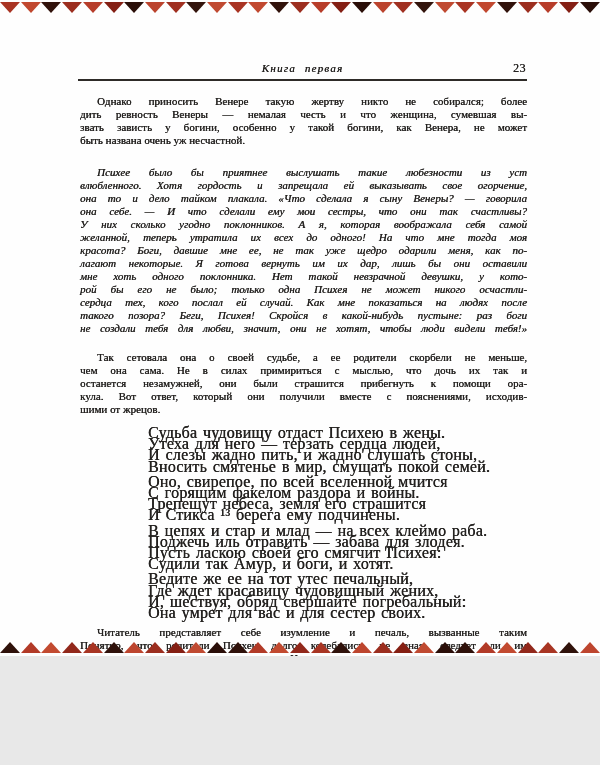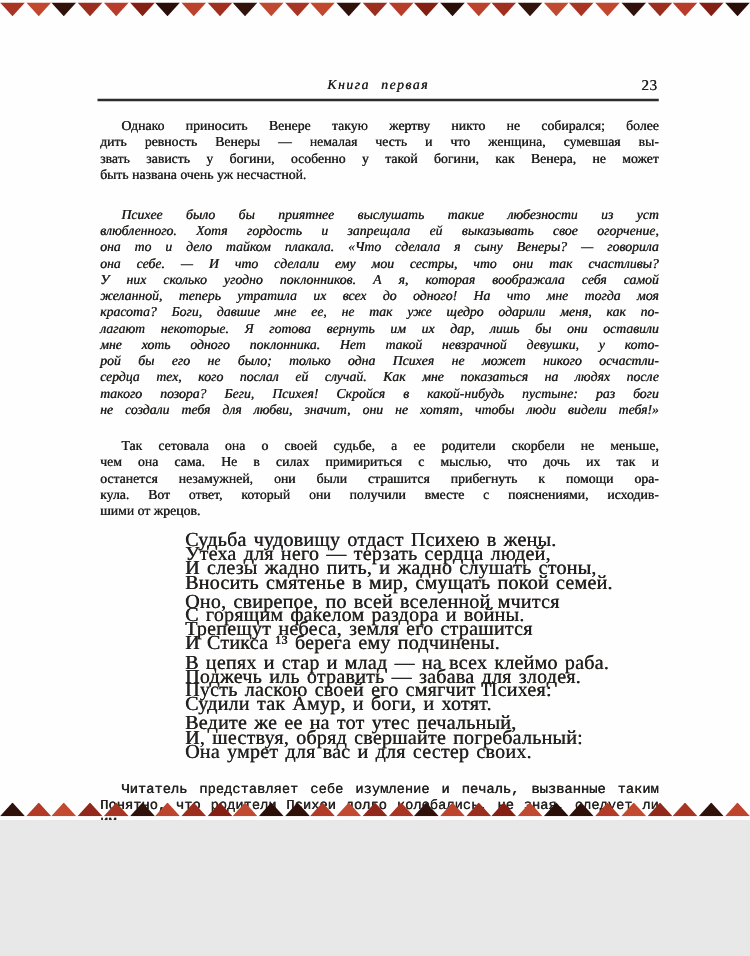--- a/index.html
+++ b/index.html
@@ -51,21 +51,21 @@
     position:absolute;left:80px;width:447px;
     font-size:11px;line-height:13px;
     text-shadow:0.3px 0 0 currentColor;
   }
   .tline{text-align:justify;text-align-last:justify;white-space:normal;}
   .tline.lastline{text-align-last:left;}
   .tline.first{text-indent:17px;}
   #para1{top:95px;}
   #para2{top:166px;font-style:italic;}
   #para3{top:351px;}
-  #para4{top:626px;font-family:Liberation Mono, monospace;}
+  #para4{top:626px;}
   
   .verse{
     position:absolute;left:148px;top:427px;width:330px;
     font-size:16px;line-height:11.2px;
     word-spacing:1.5px;letter-spacing:0.2px;
     text-shadow:0.3px 0 0 currentColor;
   }
   .stanza{margin-bottom:4px;}
   .vline{white-space:pre;}
 </style>
@@ -157,20 +157,21 @@
         <div class="vline">И Стикса ¹³ берега ему подчинены.</div>
       </div>
       <div class="stanza">
         <div class="vline">В цепях и стар и млад — на всех клеймо раба.</div>
         <div class="vline">Поджечь иль отравить — забава для злодея.</div>
         <div class="vline">Пусть ласкою своей его смягчит Психея:</div>
         <div class="vline">Судили так Амур, и боги, и хотят.</div>
       </div>
       <div class="stanza">
         <div class="vline">Ведите же ее на тот утес печальный,</div>
+        <div class="vline">Где ждет красавицу чудовищный жених,</div>
         <div class="vline">И, шествуя, обряд свершайте погребальный:</div>
         <div class="vline">Она умрет для вас и для сестер своих.</div>
       </div>
     </div>
 
   <div class="para" id="para4">
       <div class="tline first">Читатель представляет себе изумление и печаль, вызванные таким</div>
       <div class="tline">Понятно, что родители Психеи долго колебались, не зная, следует ли им</div>
       <div class="tline">повиноваться приказанию оракула. Не говорю уже о том, что место,</div>
     </div>

